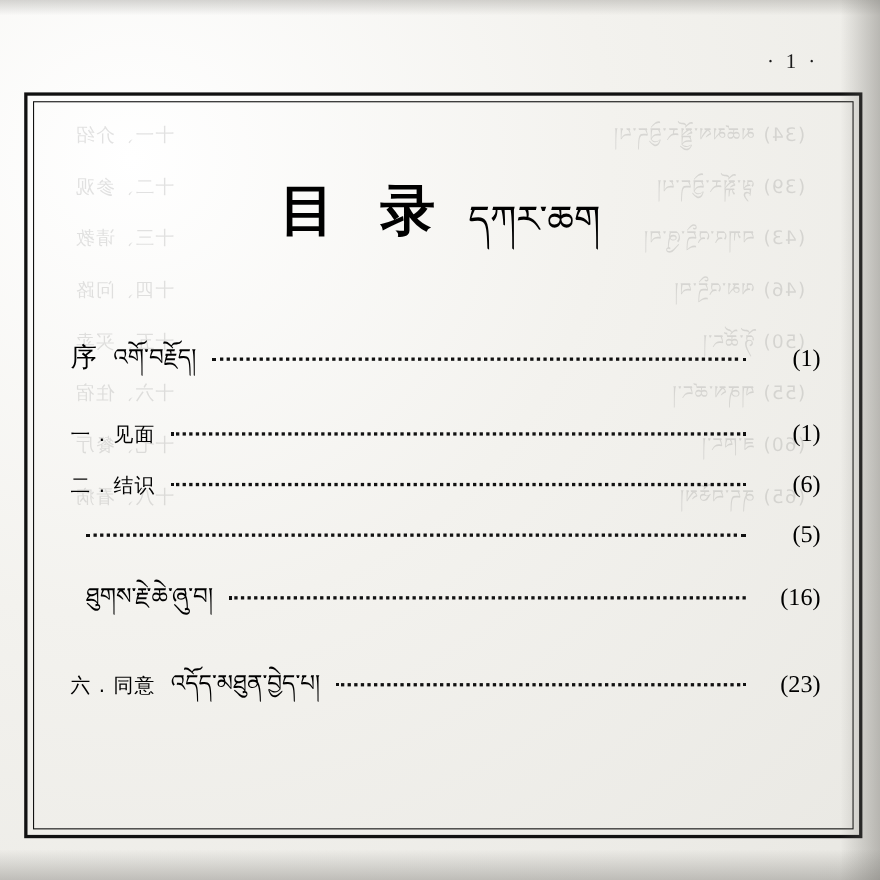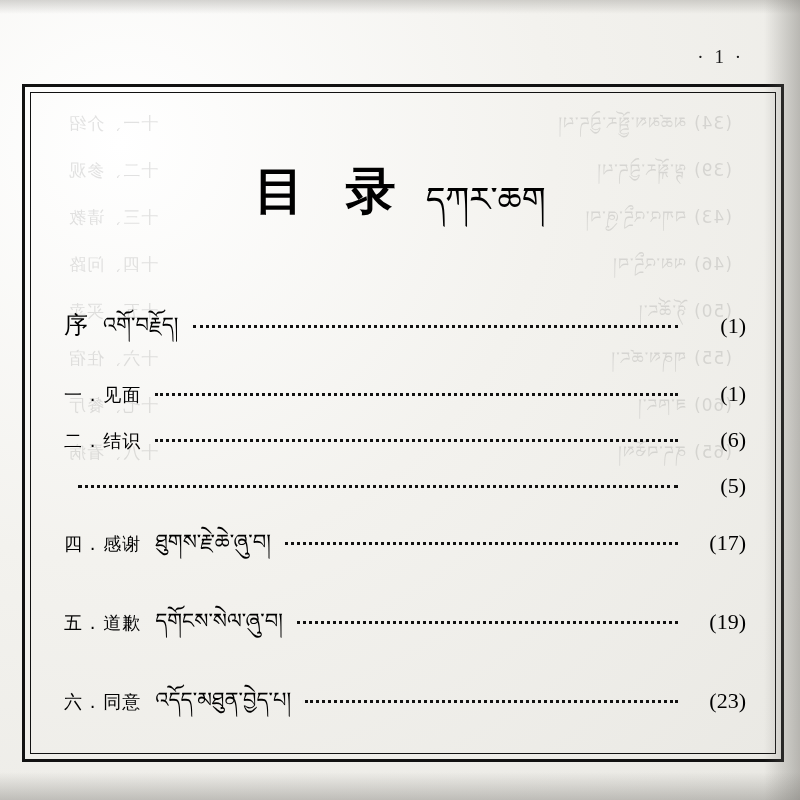--- a/index.html
+++ b/index.html
@@ -248,30 +248,23 @@
         <div class="toc-row">
           <span class="label">二 . 结识</span>
           <span class="leader"></span>
           <span class="page-no">(6)</span>
         </div>
         <div class="toc-row">
           <span class="leader"></span>
           <span class="page-no">(5)</span>
         </div>
         <div class="toc-row">
-          <span class="label">四 . 感谢</span>
           <span class="tibetan">ཐུགས་རྗེ་ཆེ་ཞུ་བ།</span>
           <span class="leader"></span>
-          <span class="page-no">(17)</span>
-        </div>
-        <div class="toc-row">
-          <span class="label">五 . 道歉</span>
-          <span class="tibetan">དགོངས་སེལ་ཞུ་བ།</span>
-          <span class="leader"></span>
-          <span class="page-no">(19)</span>
+          <span class="page-no">(16)</span>
         </div>
         <div class="toc-row">
           <span class="label">六 . 同意</span>
           <span class="tibetan">འདོད་མཐུན་བྱེད་པ།</span>
           <span class="leader"></span>
           <span class="page-no">(23)</span>
         </div>
       </div>
 
   </div>

